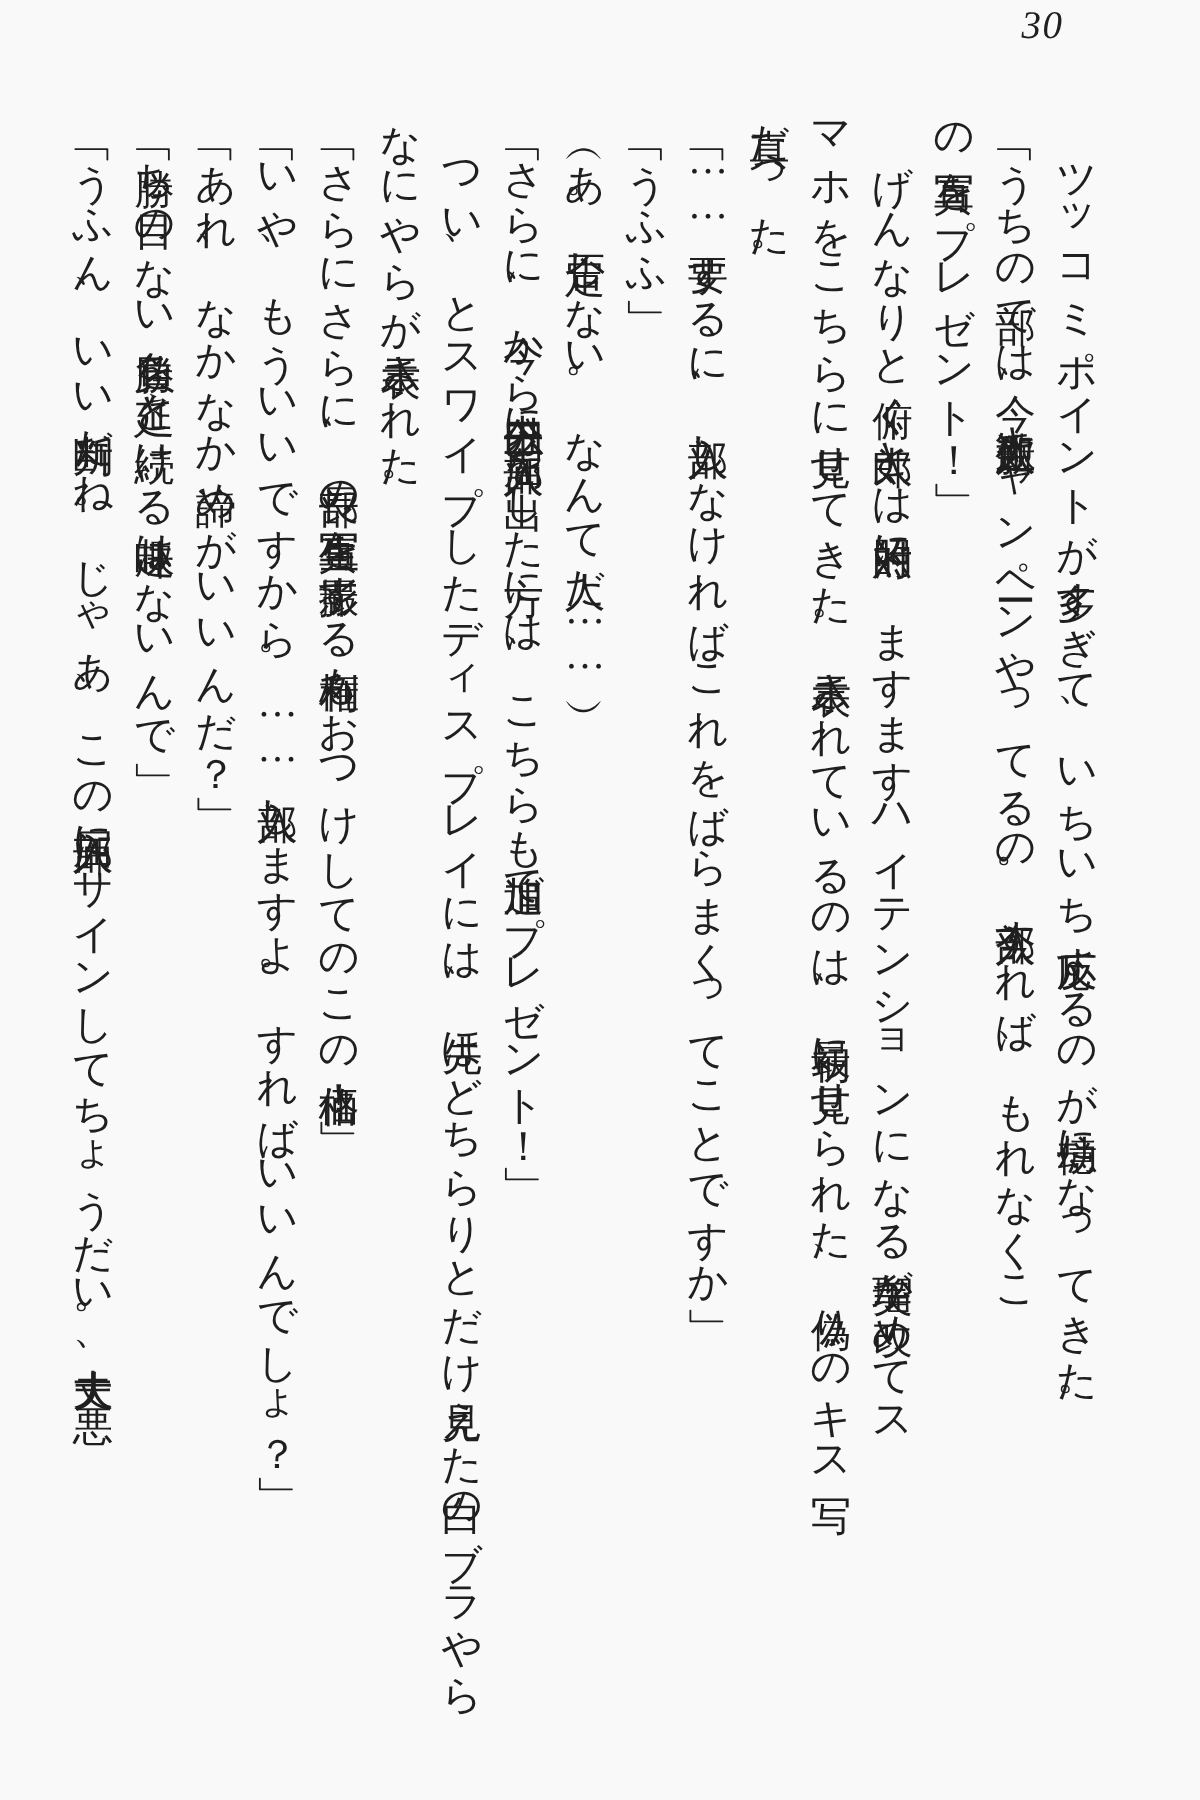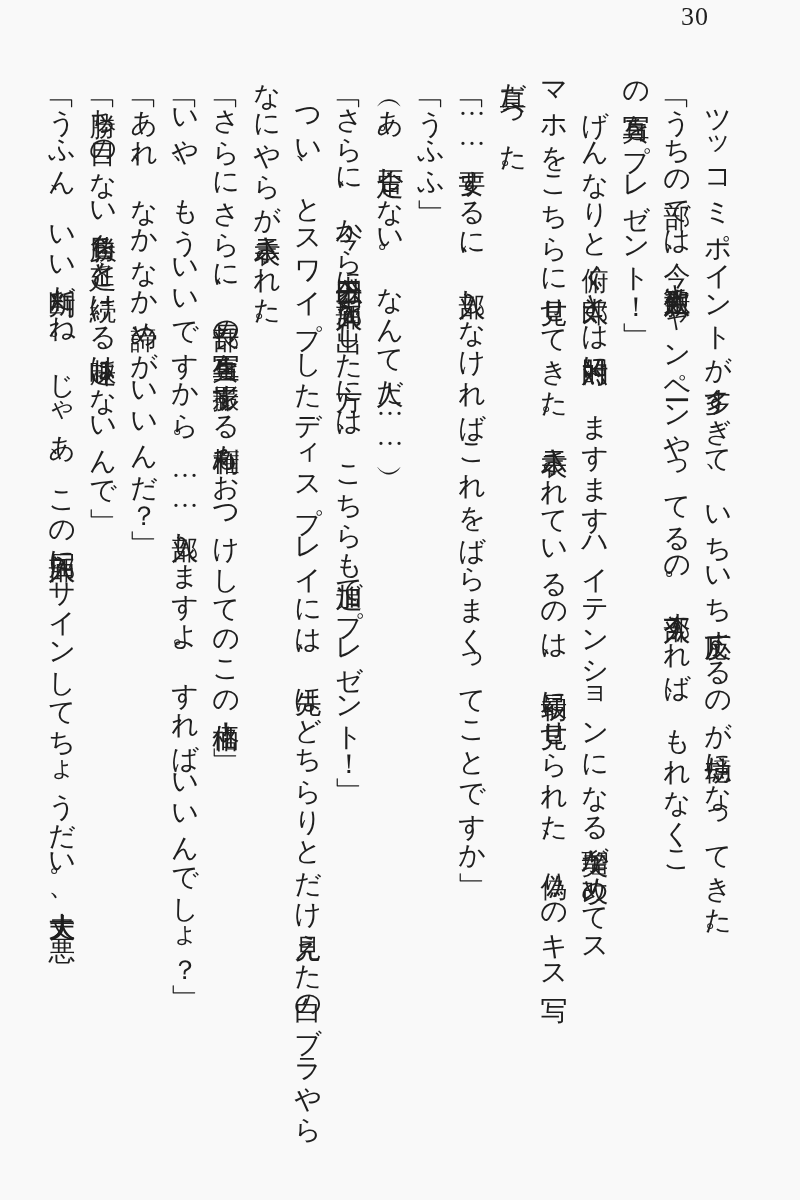--- a/index.html
+++ b/index.html
@@ -12,20 +12,21 @@
     position: relative;
     background: #f9f9f9;
     font-family: "Liberation Serif", "DejaVu Serif", serif;
     overflow: hidden;
   }
   .page-number {
     position: absolute;
     top: 2px;
     left: 681px;
     font-size: 26px;
+    font-style: italic;
     color: #1f1f1f;
     letter-spacing: 1px;
   }
   .text-area {
     position: absolute;
     top: 64px;
     right: 62px;
     width: 697px;
     height: 1032px;
     writing-mode: vertical-rl;

